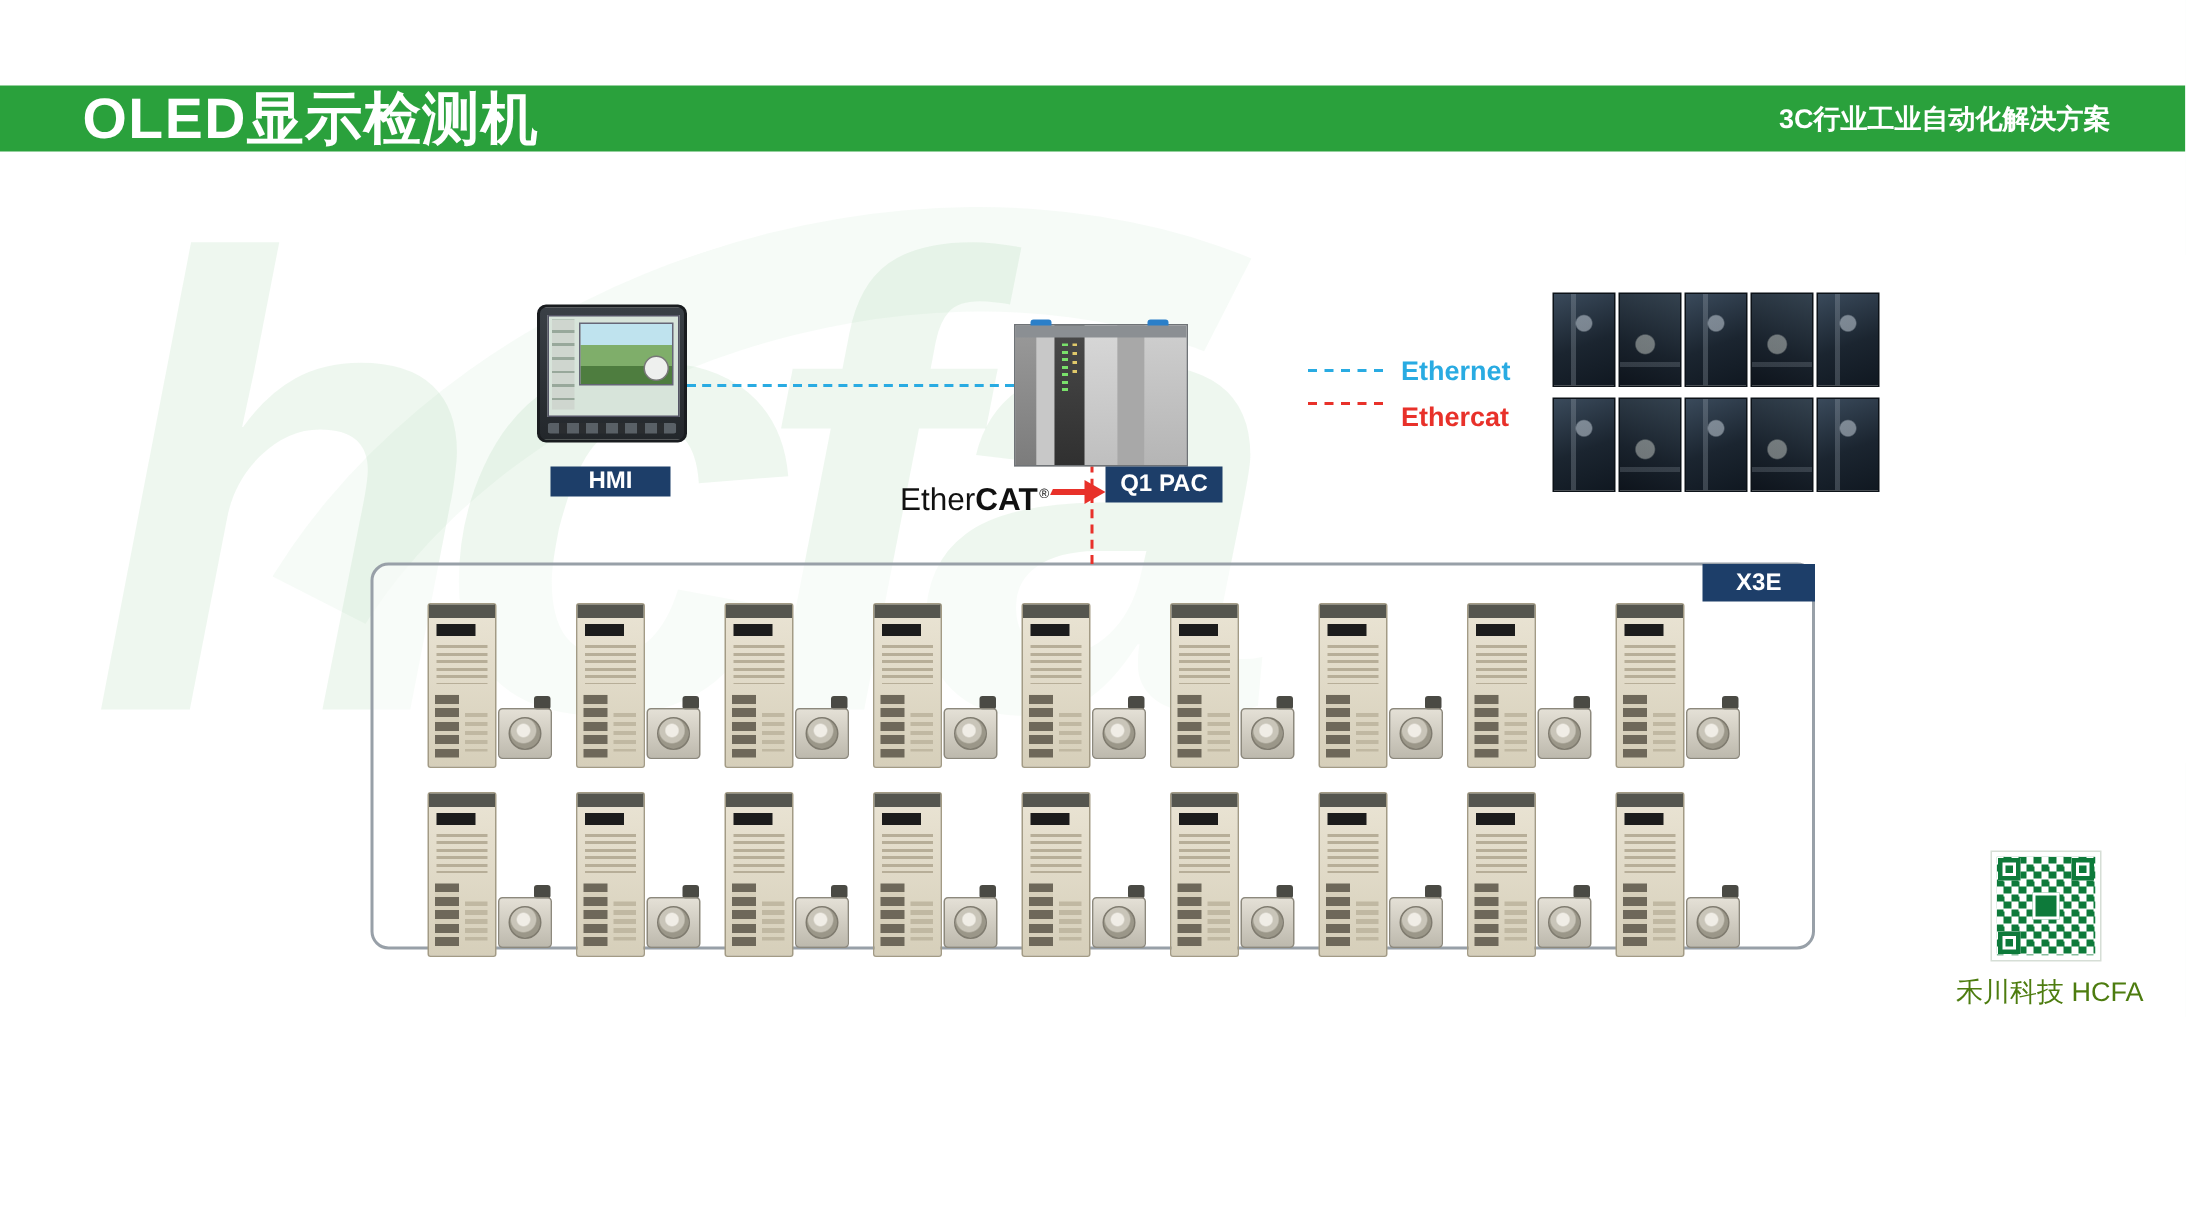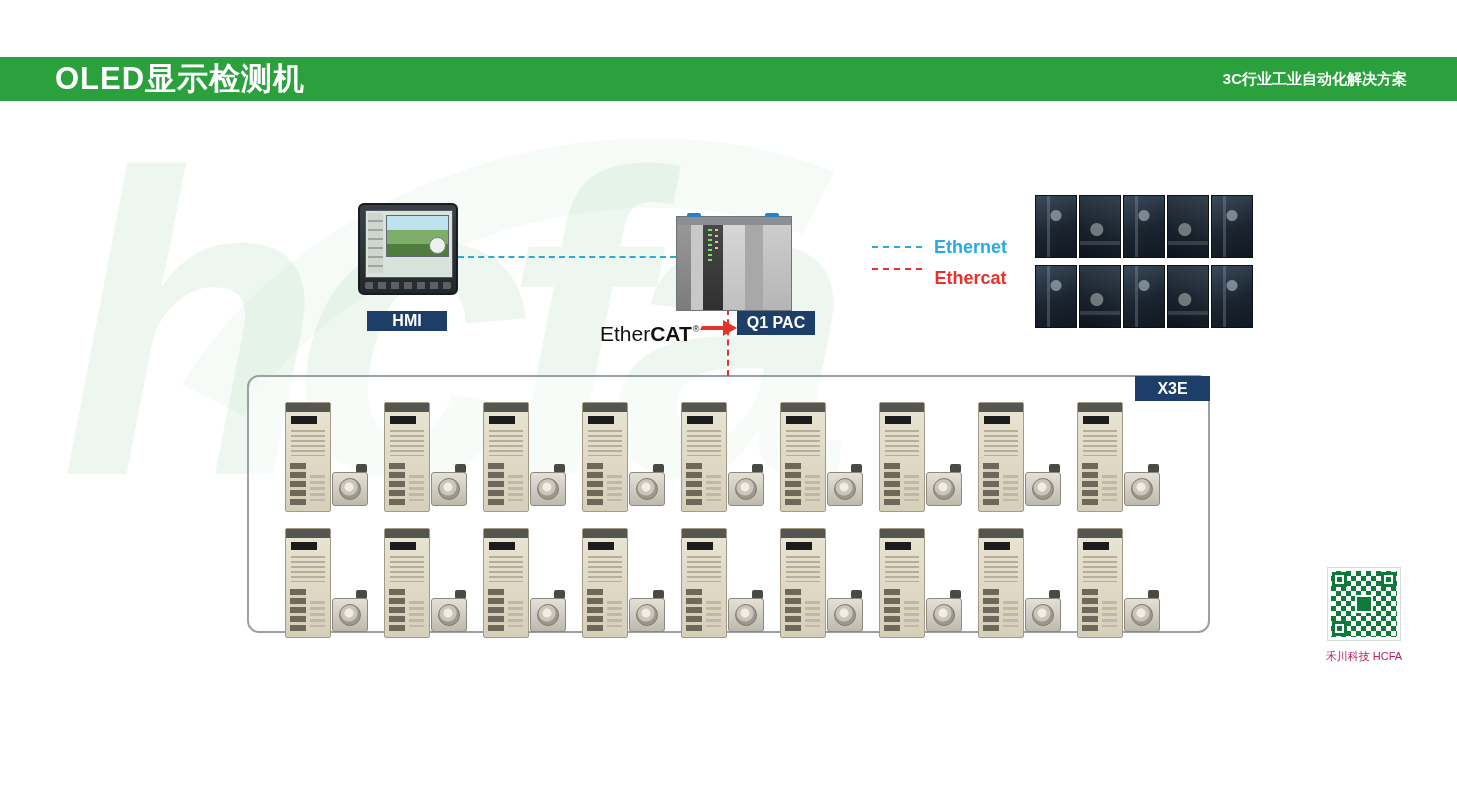--- a/index.html
+++ b/index.html
@@ -11,22 +11,22 @@
              font-style:italic;font-weight:bold;letter-spacing:-30px;
              color:rgba(86,172,100,0.10);user-select:none;z-index:0;}
   .swoosh{position:absolute;left:120px;top:150px;width:780px;height:560px;
           border:70px solid transparent;border-top-color:rgba(140,200,150,0.08);
           border-radius:50%;transform:rotate(-18deg);z-index:0;}
 
   
   .header-bar{position:absolute;left:0;top:57px;width:100%;height:44px;
               background:var(--header-green,#2aa13c);display:flex;align-items:center;
               justify-content:space-between;padding:0 50px 0 55px;box-sizing:border-box;z-index:2;}
-  .header-title{color:#fff;font-size:31px;font-weight:bold;letter-spacing:1px;}
-  .header-sub{color:#fff;font-size:15px;font-weight:bold;}
+  .header-title{color:#fff;font-size:38px;font-weight:bold;letter-spacing:1px;}
+  .header-sub{color:#fff;font-size:18px;font-weight:bold;}
 
   
   .tag{position:absolute;background:var(--label-navy,#1d3e69);color:#fff;font-weight:bold;
        font-size:16px;display:flex;align-items:center;justify-content:center;z-index:4;}
   #hmi-tag{left:367px;top:311px;width:80px;height:20px;}
   #plc-tag{left:737px;top:311px;width:78px;height:24px;}
   #x3e-tag{left:1135px;top:376px;width:75px;height:25px;}
 
   
   .hmi{position:absolute;left:358px;top:203px;width:100px;height:92px;
@@ -72,21 +72,21 @@
               border-top:8px solid transparent;border-bottom:8px solid transparent;}
 
   
   .eth-line{position:absolute;left:458px;top:256px;width:218px;height:0;
             border-top:2px dashed var(--ethernet-blue,#29abe2);z-index:2;}
   .ecat-line{position:absolute;left:727px;top:309px;width:0;height:67px;
              border-left:2px dashed var(--ethercat-red,#e8312a);z-index:2;}
 
   
   .legend{position:absolute;left:872px;top:236px;z-index:3;}
-  .legend-row{display:flex;align-items:center;height:22px;justify-content:center;}
+  .legend-row{display:flex;align-items:center;height:22px;}
   .legend-line{width:50px;height:0;border-top:2px dashed;margin-right:12px;}
   .legend-row.ethernet .legend-line{border-color:var(--ethernet-blue,#29abe2);}
   .legend-row.ethernet .legend-label{color:var(--ethernet-blue,#29abe2);}
   .legend-row.ethercat .legend-line{border-color:var(--ethercat-red,#e8312a);}
   .legend-row.ethercat .legend-label{color:var(--ethercat-red,#e8312a);margin-top:18px;}
   .legend-label{font-size:18px;font-weight:bold;}
 
   
   .photo-row{position:absolute;left:1035px;display:flex;gap:2px;z-index:3;}
   #photo-row-1{top:195px;}
@@ -132,21 +132,21 @@
   .qr-card{position:absolute;width:120px;text-align:center;z-index:3;}
   #qr1{left:1304px;top:568px;}
   #qr2{left:1304px;top:670px;}
   .qr{position:relative;width:66px;height:66px;margin:0 auto;border:3px solid #fff;outline:1px solid #d6ded6;
       background:repeating-conic-gradient(#0d7a3a 0% 25%,#ffffff 0% 50%);background-size:10px 10px;}
   .qr .f{position:absolute;width:15px;height:15px;border:3px solid #0d7a3a;background:#fff;box-sizing:border-box;}
   .qr .f::after{content:"";position:absolute;left:2px;top:2px;width:5px;height:5px;background:#0d7a3a;}
   .qr .tl{left:1px;top:1px;} .qr .tr{right:1px;top:1px;} .qr .bl{left:1px;bottom:1px;}
   .qr-logo{position:absolute;left:24px;top:24px;width:18px;height:18px;background:#0d7a3a;
            border:2px solid #fff;box-sizing:border-box;}
-  .qr-label{margin-top:9px;font-size:11px;color:#be185d;white-space:nowrap;}
+  .qr-label{margin-top:9px;font-size:18px;color:#4d7c0f;white-space:nowrap;}
 </style>
 </head>
 <body>
 
 <div id="page">
 
   <div class="watermark">hcfa</div>
   <div class="swoosh"></div>
 
   <div class="header-bar">

